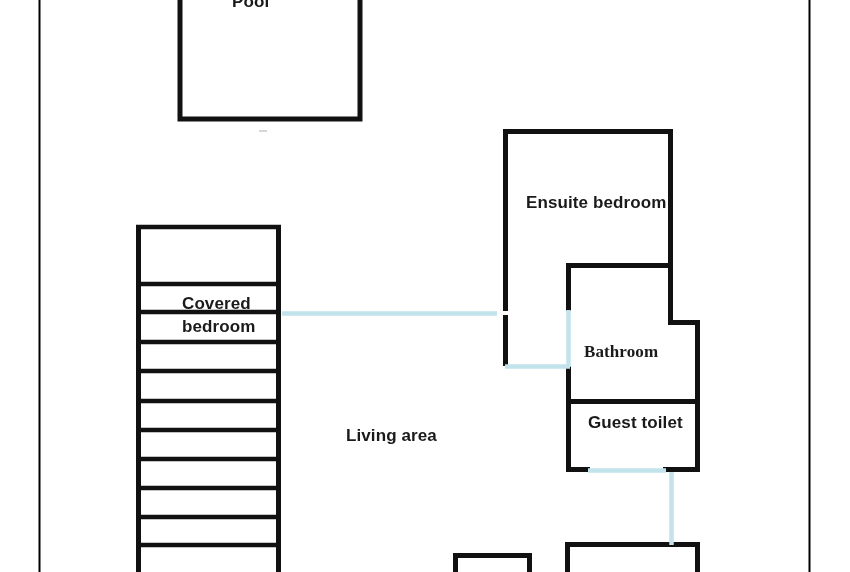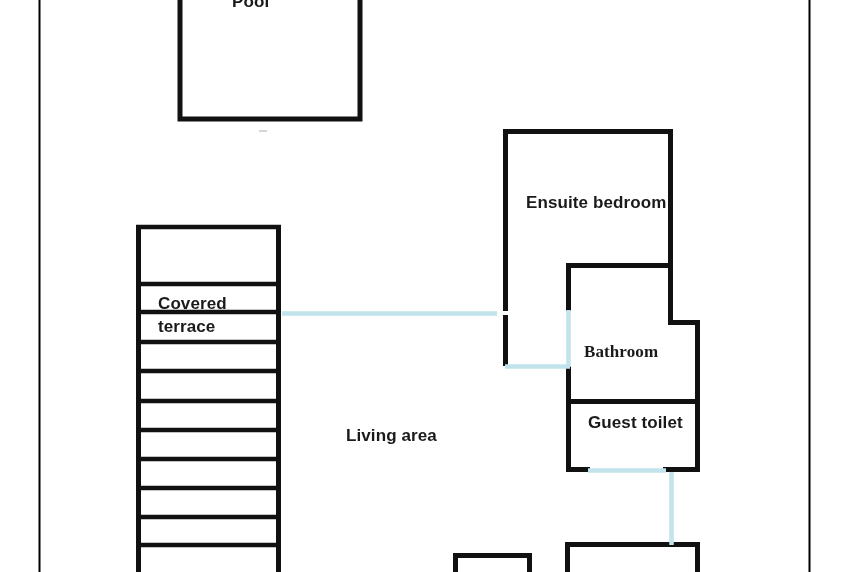--- a/index.html
+++ b/index.html
@@ -29,20 +29,21 @@
     font-weight: 700;
     color: #1a1a1a;
     white-space: nowrap;
     letter-spacing: 0.1px;
     line-height: 1.0;
     user-select: none;
   }
   .room-label.two-line {
     line-height: 23px;
     white-space: normal;
+    margin-left: 24px;
   }
 </style>
 </head>
 <body>
 
 <div id="plan-root">
 
   <svg class="svg-layer" viewBox="0 0 850 572">
 
     <g>
@@ -126,21 +127,21 @@
       <line x1="568.5" y1="310" x2="568.5" y2="367" stroke="#c2e2ec" stroke-width="4.5"></line>
       <line x1="505" y1="366.5" x2="570" y2="366.5" stroke="#c2e2ec" stroke-width="4.5"></line>
       <line x1="588" y1="470.5" x2="666" y2="470.5" stroke="#c2e2ec" stroke-width="4.5"></line>
       <line x1="671.5" y1="472" x2="671.5" y2="545" stroke="#c2e2ec" stroke-width="4.5"></line>
     </g>
 
   </svg>
 
   <div class="room-label" style="left:232px; top:-7px;">Pool</div>
 
-  <div class="room-label two-line" style="left:158px; top:292px; width:110px;"><span>Covered</span><br><span>terrace</span></div>
+  <div class="room-label two-line" style="left:158px; top:292px; width:110px;"><span>Covered</span><br><span>bedroom</span></div>
 
   <div class="room-label" style="left:346px; top:427px;">Living area</div>
 
   <div class="room-label" style="left:526px; top:194px;">Ensuite bedroom</div>
 
   <div class="room-label" style="left:584px; top:343px;font-family:Liberation Serif, serif;">Bathroom</div>
 
   <div class="room-label" style="left:588px; top:414px;">Guest toilet</div>
 
 </div>

